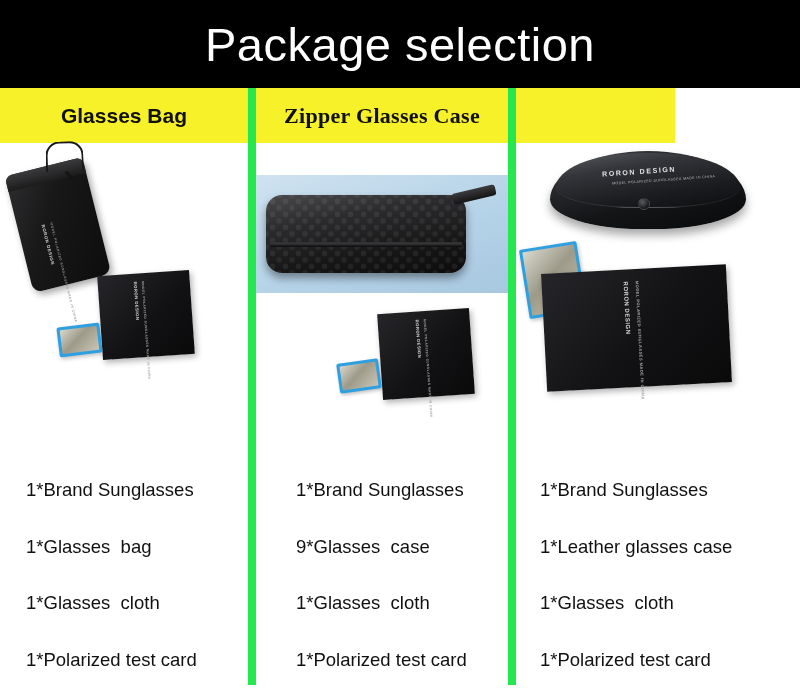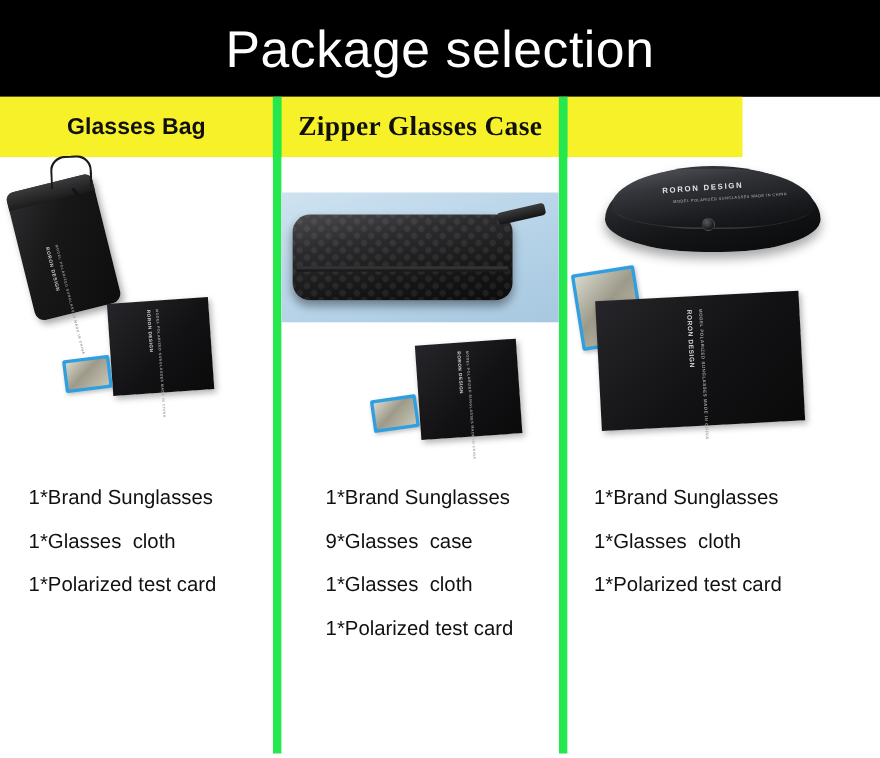--- a/index.html
+++ b/index.html
@@ -47,21 +47,21 @@
     top: 0;
     height: 55px;
     display: flex;
     align-items: center;
     justify-content: center;
     color: #101010;
     font-weight: bold;
     white-space: nowrap;
   }
   .header-cell.c0 { left: 0px;   width: 248px; font-size: 21px; font-family: "Liberation Sans", sans-serif; }
-  .header-cell.c1 { left: 256px; width: 252px; font-size: 25px; font-family: "Liberation Serif", serif; letter-spacing: 0.3px;}
+  .header-cell.c1 { left: 256px; width: 252px; font-size: 22px; font-family: "Liberation Serif", serif; letter-spacing: 0.3px;}
   .header-cell.c2 { left: 516px; width: 284px; font-size: 21px; font-family: "Liberation Sans", sans-serif; }
 
   
   .divider {
     position: absolute;
     top: 88px;
     width: 8px;
     height: 597px;
     background: #25e84f;
   }
@@ -215,20 +215,21 @@
     position: absolute;
     top: 300px;
     color: #111111;
     font-size: 18.5px;
     line-height: 1;
     font-family: "Liberation Sans", sans-serif;
   }
   .list-item {
     white-space: pre;
     margin-bottom: 21px;
+    margin-top: 38px;
   }
   .col0 .list { left: 26px; }
   .col1 .list { left: 40px; }
   .col2 .list { left: 24px; }
 
   
   .leather {
     position: absolute;
     left: 34px; top: 8px;
     width: 196px; height: 78px;
@@ -318,20 +319,21 @@
     </div>
 
     <div class="item testcard" style="left:58px; top:182px; width:43px; height:30px; transform:rotate(-7deg);">
       <div class="testcard-inner"></div>
     </div>
 
   </div>
 
   <div class="list">
     <div class="list-item">1*Brand Sunglasses</div>
+    <div class="list-item">1*Glasses  bag</div>
     <div class="list-item">1*Glasses  cloth</div>
     <div class="list-item">1*Polarized test card</div>
   </div>
 </div>
 
 <div class="col col1">
 
   <div class="photo">
 
     <div class="zip-photo">
@@ -385,16 +387,17 @@
       <div class="cloth-brand" style="left:88px; top:12px; font-size:6px;">RORON DESIGN</div>
       <div class="cloth-brand" style="left:98px; top:12px; font-size:4px; color:#a5a5a5;">MODEL
 POLARIZED   SUNGLASSES
 MADE IN CHINA</div>
     </div>
 
   </div>
 
   <div class="list">
     <div class="list-item">1*Brand Sunglasses</div>
+    <div class="list-item">1*Leather glasses case</div>
     <div class="list-item">1*Glasses  cloth</div>
     <div class="list-item">1*Polarized test card</div>
   </div>
 </div>
 
 </body></html>

